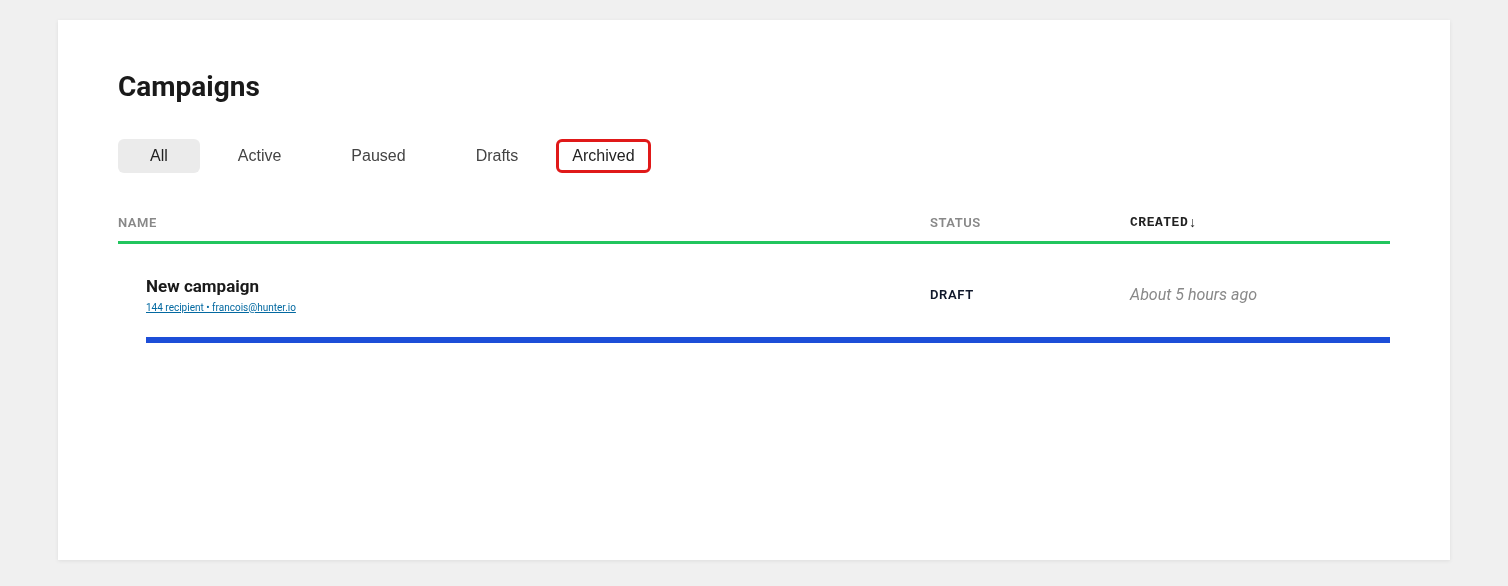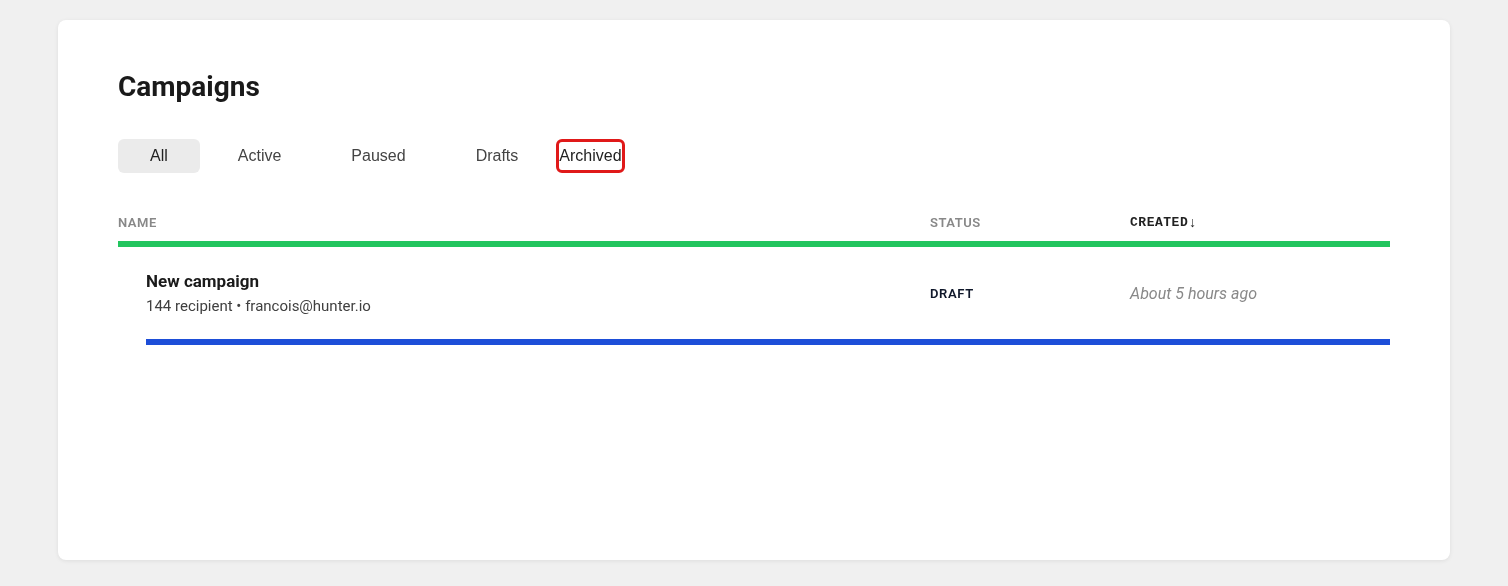--- a/index.html
+++ b/index.html
@@ -13,21 +13,21 @@
       font-family: -apple-system, BlinkMacSystemFont, 'Segoe UI', Roboto, Helvetica, Arial, sans-serif;
       display: flex;
       justify-content: center;
       align-items: flex-start;
       min-height: 100vh;
       padding: 20px;
     }
 
     .main-container {
       background: #ffffff;
-      border-radius: 8px;
+      border-radius: 0;
       width: 1392px;
       min-height: 540px;
       padding: 50px 60px 40px 60px;
       box-shadow: 0 1px 4px rgba(0,0,0,0.08);
     }
 
     .page-title {
       font-size: 28px;
       font-weight: 700;
       color: #1a1a1a;
@@ -57,29 +57,29 @@
       background: #ebebeb;
       font-weight: 500;
       color: #222;
     }
 
     .tab-btn.highlighted {
       border: 3px solid #e01919;
       color: #222;
       background: transparent;
       font-weight: 400;
-      padding: 5px 0;
+      padding: 5px 13px;
     }
 
     .table-header {
       display: grid;
       grid-template-columns: 1fr 200px 260px;
       padding: 10px 0;
-      border-bottom: 6px solid #22c55e;
-      margin-bottom: 0;
+      border-bottom: 3px solid #22c55e;
+      margin-bottom: 8px;
     }
 
     .col-header {
       font-size: 13px;
       font-weight: 600;
       color: #888;
       letter-spacing: 0.04em;
       text-transform: uppercase;
     }
 
@@ -106,23 +106,24 @@
     }
 
     .campaign-name {
       font-size: 17px;
       font-weight: 700;
       color: #1a1a1a;
       margin-bottom: 6px;
     }
 
     .campaign-meta {
-      font-size: 15px;
-      color: #404040;
+      font-size: 10px;
+      color: #0369a1;
       font-weight: 400;
+      text-decoration: underline;
     }
 
     .status-badge {
       font-size: 13px;
       font-weight: 600;
       color: #0f172a;
       letter-spacing: 0.05em;
       text-transform: uppercase;
     }
 

